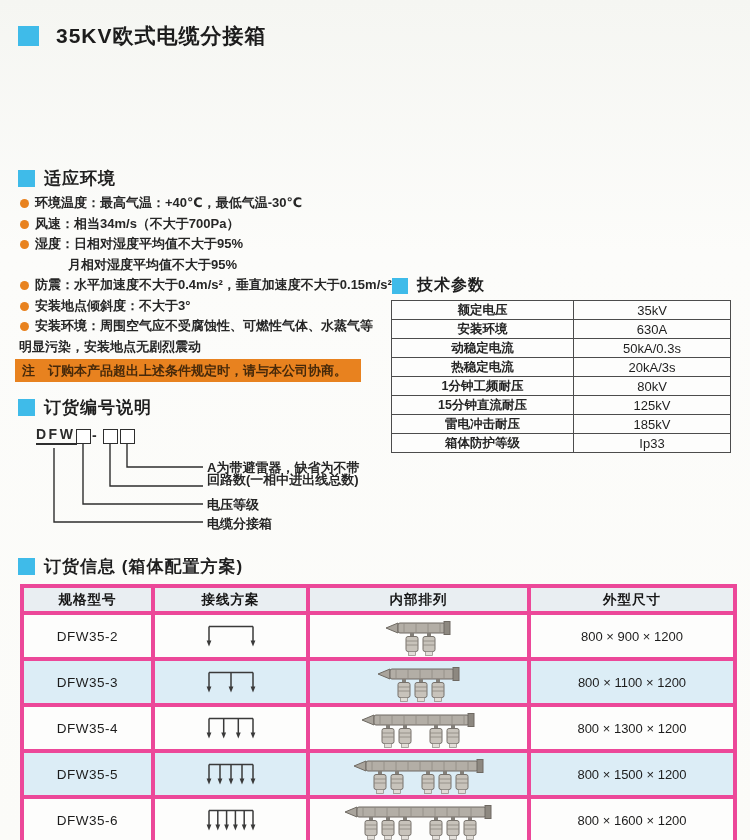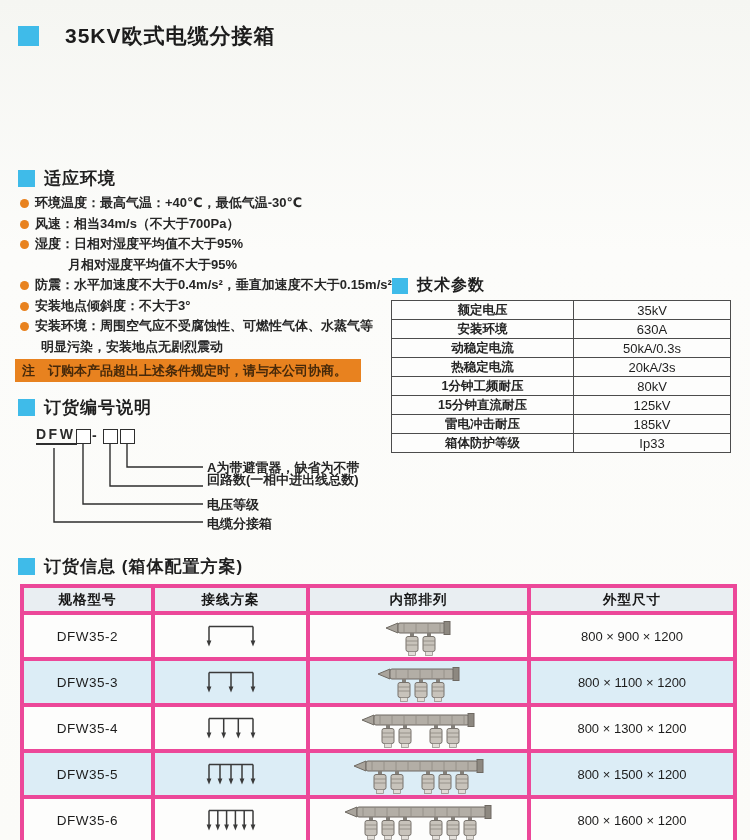--- a/index.html
+++ b/index.html
@@ -5,33 +5,33 @@
   html,body{margin:0;padding:0;}
   body{background:#e9e9e5;font-family:"Liberation Sans","DejaVu Sans",sans-serif;}
   .page{position:relative;width:750px;height:840px;margin:0 auto;overflow:hidden;
         background:linear-gradient(180deg,#f5f6f2 0%,#fcfcfa 30%,#fbfbf8 100%);color:#232323;}
   .marker{display:inline-block;background:#3fbbe9;}
   .sec-head{position:absolute;display:flex;align-items:center;gap:9px;}
   .sec-head .marker{width:17px;height:17px;}
   .sec-head .txt{font-size:17px;font-weight:700;color:#1f1f1f;letter-spacing:1px;}
 
   
-  .title-head{position:absolute;left:18px;top:22px;display:flex;align-items:center;gap:26px;}
+  .title-head{position:absolute;left:18px;top:22px;display:flex;align-items:center;gap:17px;}
   .title-head .marker{width:21px;height:20px;}
   .title-head .txt{font-size:21px;font-weight:700;color:#1c1c1c;letter-spacing:1px;}
 
   
   .intro{position:absolute;left:15px;top:53px;width:368px;}
   .intro-line{font-size:13.2px;font-weight:700;line-height:18.6px;white-space:nowrap;color:#242424;}
 
   
   .env-list{position:absolute;left:18px;top:193px;width:372px;}
   .env-item{display:flex;align-items:flex-start;line-height:20.5px;font-size:13px;font-weight:700;color:#262626;white-space:nowrap;}
   .env-item .dot{flex:0 0 auto;width:9px;height:9px;border-radius:50%;background:#e8821f;margin:6px 6px 0 2px;}
-  .env-item.cont{margin-left:23px;}
+  .env-item.cont{margin-left:1px;}
   .env-item.sub{margin-left:50px;}
 
   
   .note-bar{position:absolute;left:15px;top:359px;width:346px;height:23px;background:#e8821f;
             color:#46290a;font-size:13px;font-weight:700;line-height:23px;padding-left:7px;box-sizing:border-box;white-space:nowrap;}
 
   
   .tech-head{left:392px;top:275px;}
   .tech-head .marker{width:16px;height:16px;}
   .tech-head .txt{font-size:16px;}

